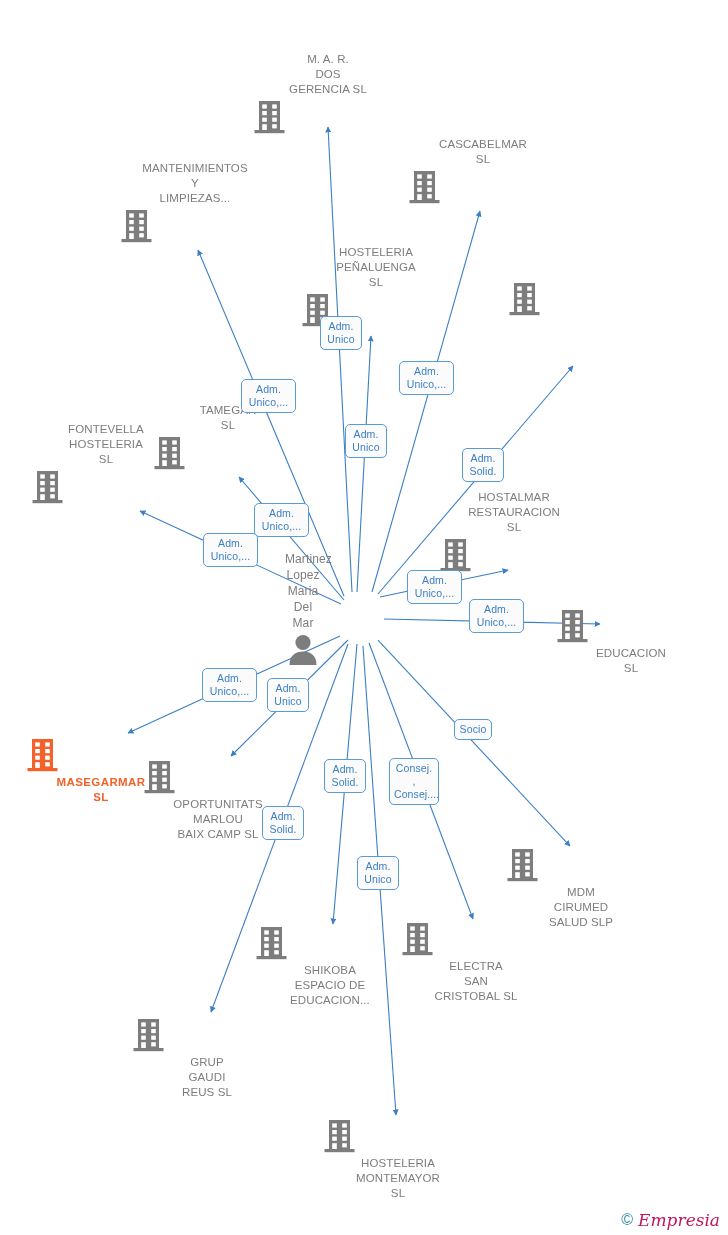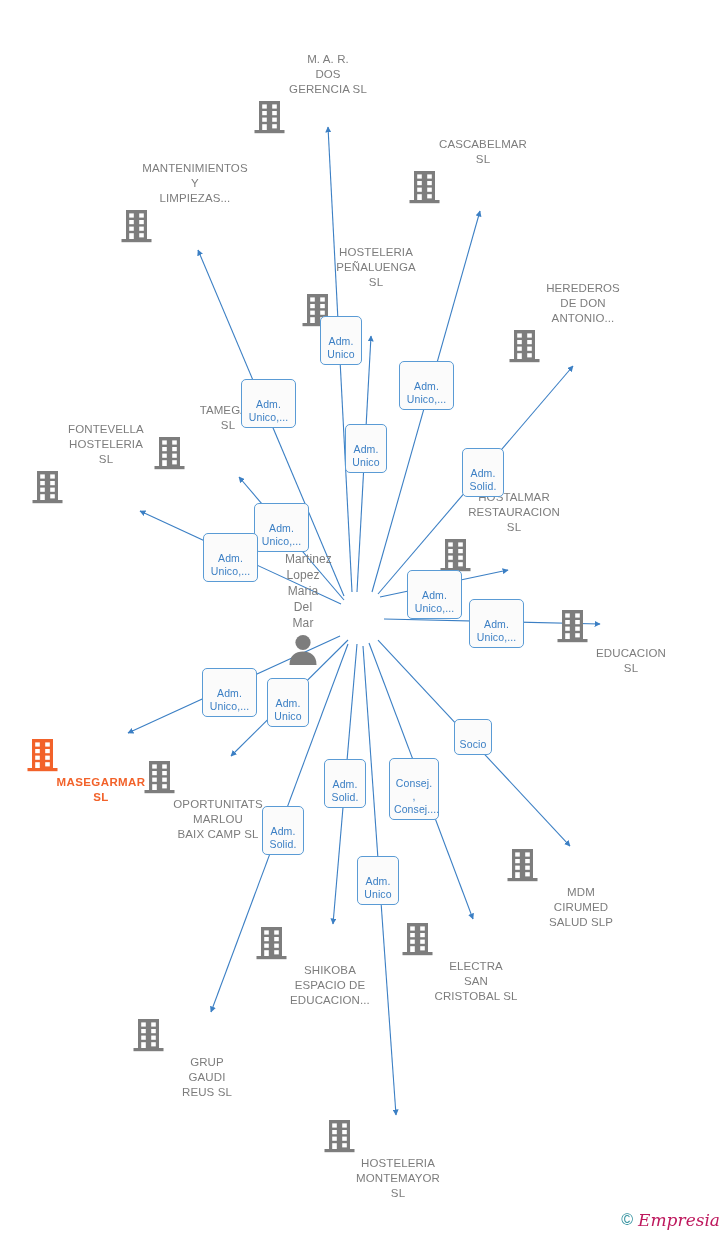--- a/index.html
+++ b/index.html
@@ -56,21 +56,21 @@
   .badge{
     position:absolute;
     box-sizing:border-box;
     border:1px solid #5a9bd5;
     border-radius:5px;
     background:#fbfbfb;
     color:#3b7fc4;
     font-size:10.5px;
     line-height:13px;
     text-align:center;
-    padding:18px 4px 3px 4px;
+    padding:3px 4px 3px 4px;
     white-space:pre-line;
     letter-spacing:.1px;
   }
   
   #watermark{
     position:absolute;
     right:8px;
     bottom:6px;
     display:flex;
     align-items:center;
@@ -191,23 +191,20 @@
             <rect x="9.2" y="12" width="4.6" height="4.2" fill="#ffffff"></rect>
             <rect x="19.2" y="12" width="4.6" height="4.2" fill="#ffffff"></rect>
             <rect x="9.2" y="18.6" width="4.6" height="4.2" fill="#ffffff"></rect>
             <rect x="19.2" y="18.6" width="4.6" height="4.2" fill="#ffffff"></rect>
             <rect x="9.2" y="25.2" width="4.6" height="5.8" fill="#ffffff"></rect>
             <rect x="19.2" y="25.2" width="4.6" height="4.2" fill="#ffffff"></rect>
           </svg>
         </span>
       </div>
       <div class="node cap-above" style="left: 583px; top: 281px;">
-        <span class="cap">HEREDEROS
-DE DON
-ANTONIO...</span>
         <span class="glyph">
           <svg class="bldg" viewBox="0 0 33 36" xmlns="http://www.w3.org/2000/svg">
             <rect x="6" y="2" width="21" height="29" fill="#7d7d7d"></rect>
             <rect x="1.5" y="31" width="30" height="3.2" fill="#7d7d7d"></rect>
             <rect x="9.2" y="5.4" width="4.6" height="4.2" fill="#ffffff"></rect>
             <rect x="19.2" y="5.4" width="4.6" height="4.2" fill="#ffffff"></rect>
             <rect x="9.2" y="12" width="4.6" height="4.2" fill="#ffffff"></rect>
             <rect x="19.2" y="12" width="4.6" height="4.2" fill="#ffffff"></rect>
             <rect x="9.2" y="18.6" width="4.6" height="4.2" fill="#ffffff"></rect>
             <rect x="19.2" y="18.6" width="4.6" height="4.2" fill="#ffffff"></rect>

